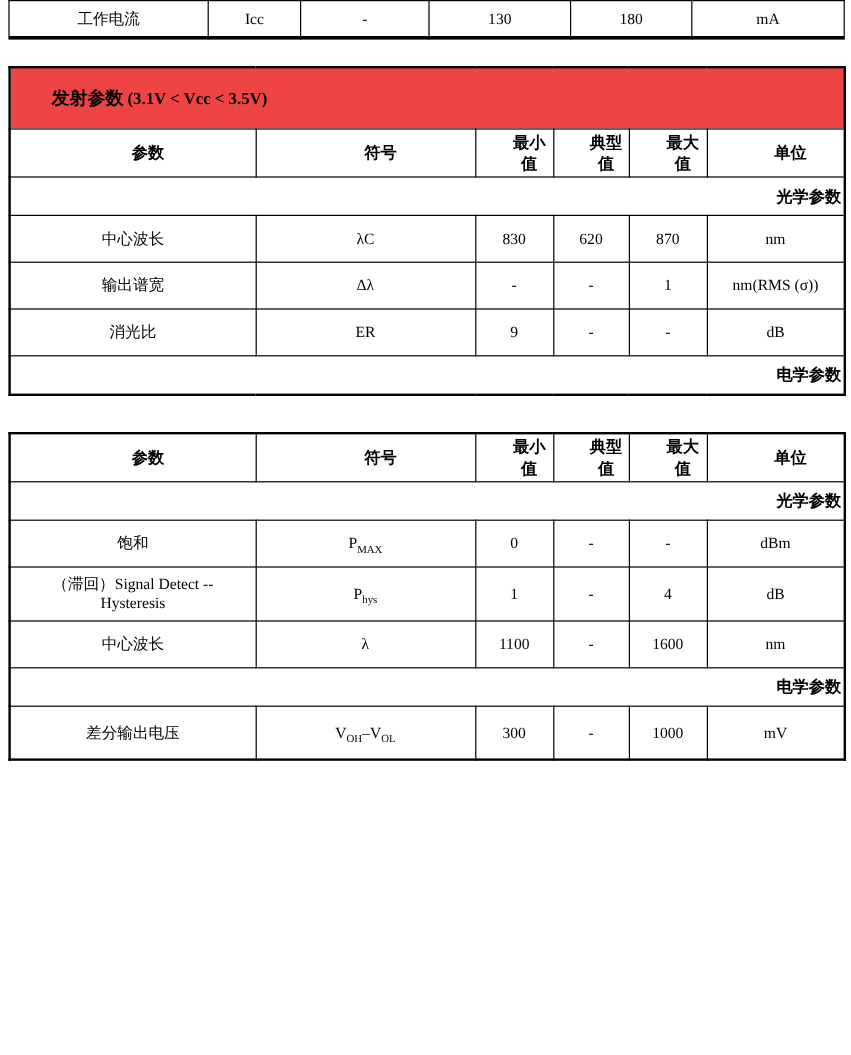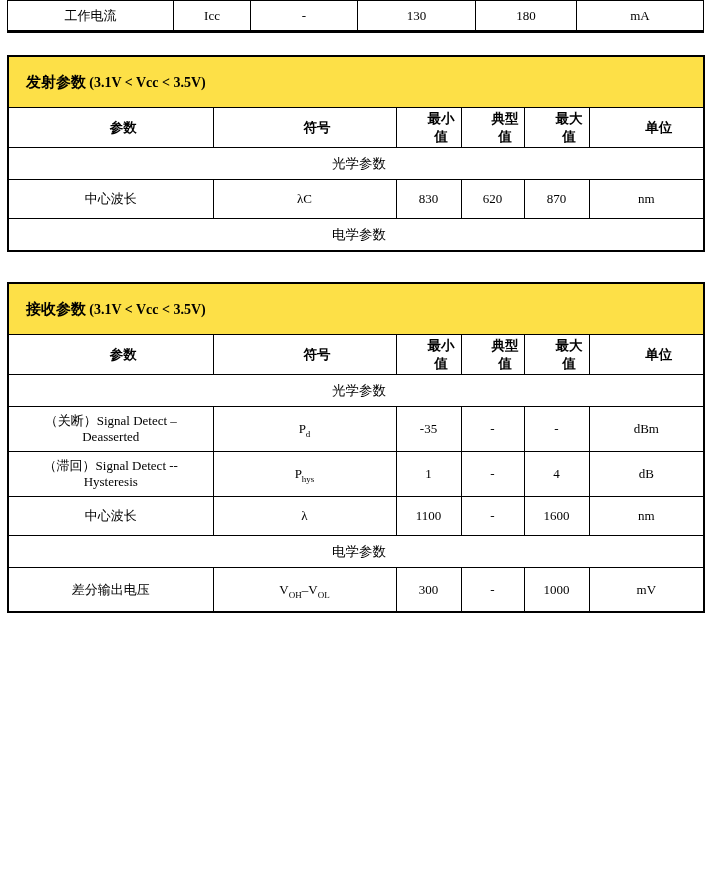--- a/index.html
+++ b/index.html
@@ -6,28 +6,28 @@
   body{width:709px;height:879px;font-family:"Liberation Serif",serif;color:#000;}
   table{border-collapse:collapse;table-layout:fixed;width:696px;margin-left:7px;}
   td{border:1px solid #000;text-align:center;vertical-align:middle;
      font-family:"Liberation Serif",serif;font-size:13px;padding:0 2px;
      overflow:hidden;}
   
   .frag-table{border-top:1px solid #000;border-bottom:3px solid #000;}
   .frag-table td{height:29px;}
   
   .main-table{border:2px solid #000;}
-  .r-title td{height:50px;background:#fde047;text-align:left;padding-left:17px;
+  .r-title td{height:50px;background:#ef4444;text-align:left;padding-left:34px;
               border-bottom:1px solid #000;}
   .title-zh{font-family:"Liberation Sans",sans-serif;font-weight:bold;font-size:15px;}
   .title-cond{font-family:"Liberation Serif",serif;font-weight:bold;font-size:14px;}
   .r-head td{height:39px;font-family:"Liberation Sans",sans-serif;
              font-weight:bold;font-size:13.5px;padding-left:27px;}
-  .r-sec td{height:31px;text-align:center;padding-left:8px;
-            font-family:"Liberation Sans",sans-serif;font-weight:normal;font-size:13.5px;}
+  .r-sec td{height:31px;text-align:right;padding-left:8px;
+            font-family:"Liberation Sans",sans-serif;font-weight:bold;font-size:13.5px;}
   .r-std td{height:38px;}
   .r-tall td{height:44px;}
   .r-last td{height:43px;}
   .gap22{height:22px;}
   .gap30{height:30px;}
   sub{font-size:9px;line-height:0;}
   .two-line div{line-height:1.25;}
 </style>
 </head>
 <body>
@@ -83,64 +83,71 @@
     <td colspan="6">光学参数</td>
   </tr>
   <tr class="r-std">
     <td>中心波长</td>
     <td>λC</td>
     <td>830</td>
     <td>620</td>
     <td>870</td>
     <td>nm</td>
   </tr>
+  <tr class="r-std">
+    <td>输出谱宽</td>
+    <td>Δλ</td>
+    <td>-</td>
+    <td>-</td>
+    <td>1</td>
+    <td>nm(RMS (σ))</td>
+  </tr>
+  <tr class="r-std">
+    <td>消光比</td>
+    <td>ER</td>
+    <td>9</td>
+    <td>-</td>
+    <td>-</td>
+    <td>dB</td>
+  </tr>
   <tr class="r-sec">
     <td colspan="6">电学参数</td>
   </tr>
 </tbody>
   </table>
 
 <div class="gap30"></div>
 
 <table class="main-table">
   <colgroup>
       <col style="width:205px">
       <col style="width:183px">
       <col style="width:65px">
             <col style="width:63px">
       <col style="width:65px">
       <col style="width:115px">
     </colgroup>
   <tbody>
-      <tr class="r-title">
-    <td colspan="6">
-      <span class="title-zh">接收参数</span>
-      <span class="title-cond">(3.1V &lt; Vcc &lt; 3.5V)</span>
-    </td>
-  </tr>
   <tr class="r-head">
     <td>参数</td>
     <td>符号</td>
     <td>最小值</td>
     <td>典型值</td>
     <td>最大值</td>
     <td>单位</td>
   </tr>
   <tr class="r-sec">
     <td colspan="6">光学参数</td>
   </tr>
-  <tr class="r-tall">
-    <td class="two-line">
-      <div>（关断）Signal Detect –</div>
-      <div>Deasserted</div>
+  <tr class="r-std">
+    <td>饱和</td>
+    <td>
+      <span>P</span><sub>MAX</sub>
     </td>
-    <td>
-      <span>P</span><sub>d</sub>
-    </td>
-    <td>-35</td>
+    <td>0</td>
     <td>-</td>
     <td>-</td>
     <td>dBm</td>
   </tr>
   <tr class="r-tall">
     <td class="two-line">
       <div>（滞回）Signal Detect --</div>
       <div>Hysteresis</div>
     </td>
     <td>

